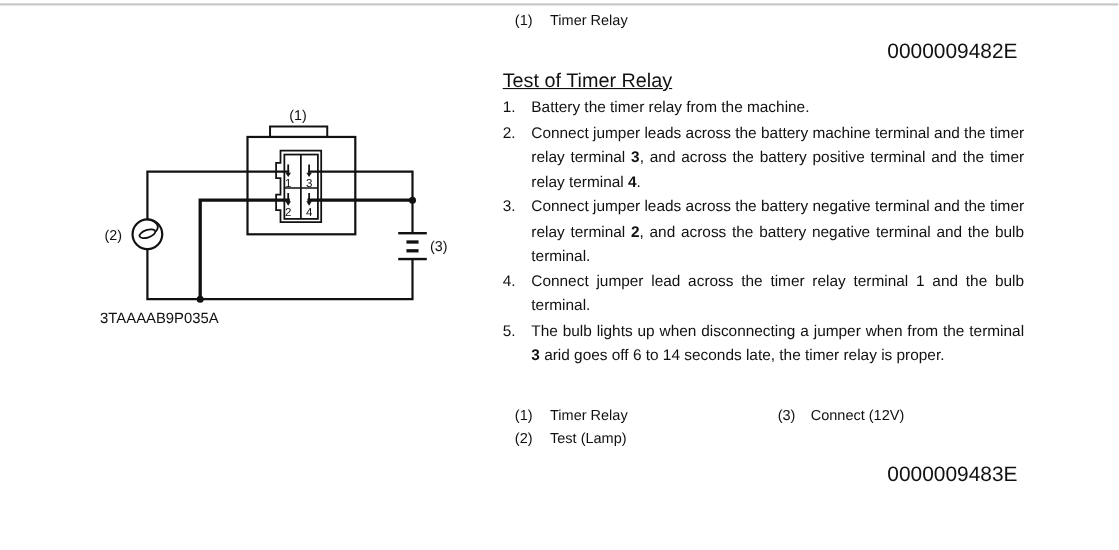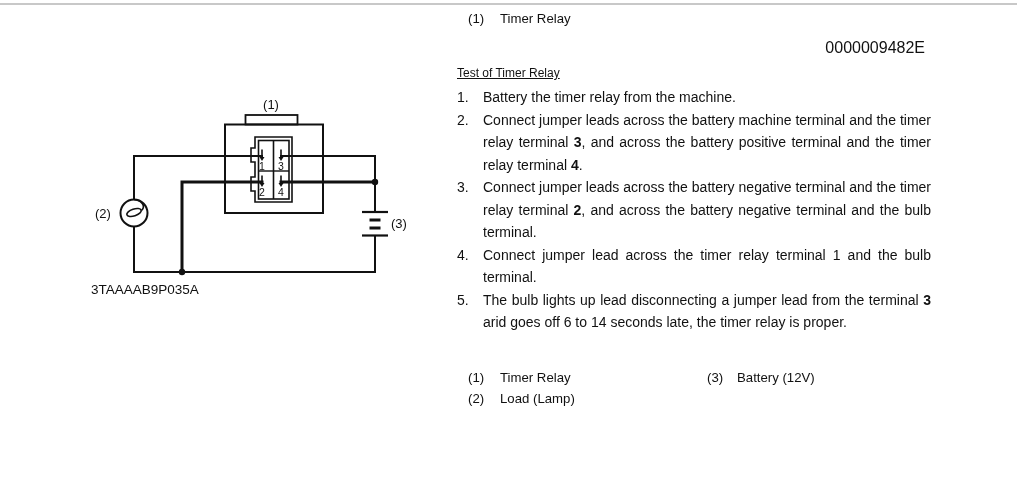--- a/index.html
+++ b/index.html
@@ -16,31 +16,31 @@
     background:#c8c8c8;
   }
   
   .top-caption{
     position:absolute;left:468px;top:10px;
     display:flex;font-size:13.2px;line-height:17px;
   }
   .top-caption .cap-num{width:32px;flex:0 0 32px;}
   .code{
     position:absolute;left:457px;width:468px;
-    text-align:right;font-size:16px;line-height:16px;
+    text-align:right;font-size:19px;line-height:16px;
   }
   .code-top{top:40px;}
   .code-bottom{top:424px;}
   .text-col{
     position:absolute;left:457px;top:62px;width:476px;
     font-size:14px;line-height:22.5px;
   }
   .heading{
     text-decoration:underline;
-    font-size:12px;line-height:23px;
+    font-size:18px;line-height:23px;
     margin:0 0 1px 0;
   }
   .step{display:flex;align-items:flex-start;}
   .step-num{flex:0 0 26px;width:26px;}
   .step-text{flex:1;display:block;text-align:justify;padding-right:2px;}
   .b{font-weight:bold;}
   .legend{
     position:absolute;left:457px;top:367px;width:476px;
     font-size:13.2px;line-height:21px;
   }
@@ -159,33 +159,34 @@
     <div class="step">
       <span class="step-num">4.</span>
       <span class="step-text">
         <span>Connect jumper lead across the timer relay terminal 1 and the bulb terminal.</span>
       </span>
     </div>
 
     <div class="step">
       <span class="step-num">5.</span>
       <span class="step-text">
-        <span>The bulb lights up lead disconnecting a jumper lead from the terminal </span><span class="b">3</span><span> arid goes off 6 to 14 seconds late, the timer relay is proper.</span>
+        <span>The bulb lights up when disconnecting a jumper when from the terminal </span><span class="b">3</span><span> arid goes off 6 to 14 seconds late, the timer relay is proper.</span>
       </span>
     </div>
   </div>
 
   <div class="legend">
     <div class="legend-row">
       <span class="legend-num">(1)</span>
       <span>Timer Relay</span>
     </div>
     <div class="legend-row">
       <span class="legend-num">(2)</span>
-      <span>Load (Lamp)</span>
+      <span>Test (Lamp)</span>
     </div>
     <div class="legend-right">
       <span class="legend-num">(3)</span>
-      <span>Battery (12V)</span>
+      <span>Connect (12V)</span>
     </div>
   </div>
 
+  <div class="code code-bottom">0000009483E</div>
 </div>
 
 </body></html>

